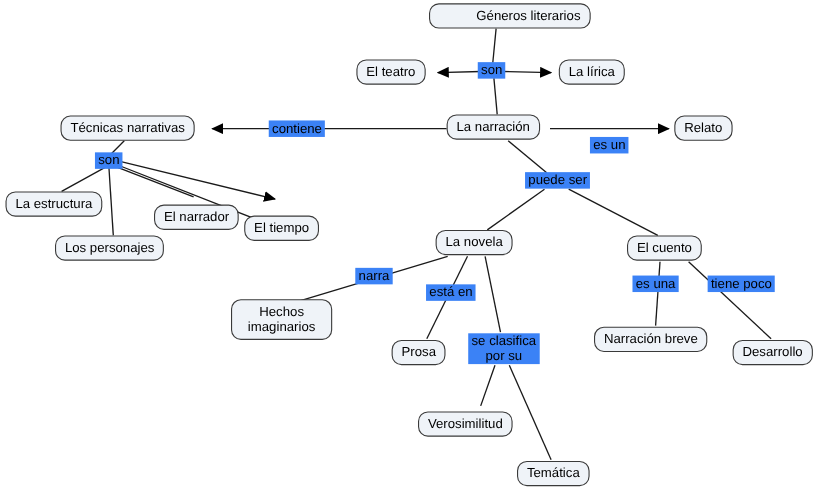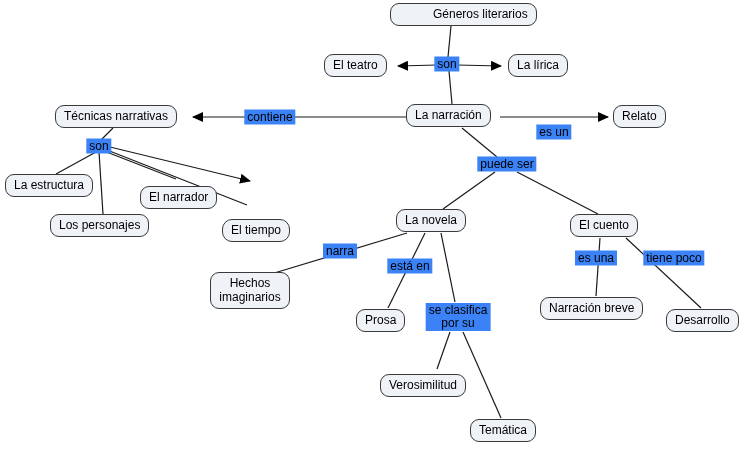--- a/index.html
+++ b/index.html
@@ -20,21 +20,21 @@
     position: absolute;
     z-index: 2;
     background: #eff3f8;
     border: 1px solid #3a3a3a;
     border-radius: 9px;
     padding: 3px 8px 4px 8px;
     white-space: nowrap;
     text-align: center;
     line-height: 14px;
   }
-  .node--wrap { white-space: normal; width: 80px; }
+  .node--wrap { white-space: normal; width: 92px; }
   .elabel {
     position: absolute;
     z-index: 1;
     transform: translate(-50%, -50%);
     background: #3b82f6;
     padding: 1px 3px;
     white-space: pre-line;
     text-align: center;
     line-height: 13px;
   }
@@ -88,21 +88,21 @@
 
   <div class="node" style="left:390px;top:3px;padding-left:42px;">Géneros literarios</div>
   <div class="node" style="left:324px;top:54px;">El teatro</div>
   <div class="node" style="left:508px;top:54px;">La lírica</div>
   <div class="node" style="left:406px;top:104px;">La narración</div>
   <div class="node" style="left:55px;top:105px;">Técnicas narrativas</div>
   <div class="node" style="left:613px;top:105px;">Relato</div>
   <div class="node" style="left:5px;top:174px;">La estructura</div>
   <div class="node" style="left:140px;top:186px;">El narrador</div>
   <div class="node" style="left:50px;top:214px;">Los personajes</div>
-  <div class="node" style="left:222px;top:219px;border-radius:10px;">El tiempo</div>
+  <div class="node" style="left:222px;top:196px;">El tiempo</div>
   <div class="node" style="left:396px;top:209px;">La novela</div>
   <div class="node" style="left:570px;top:214px;">El cuento</div>
   <div class="node node--wrap" style="left:210px;top:272px;">Hechos imaginarios</div>
   <div class="node" style="left:356px;top:309px;">Prosa</div>
   <div class="node" style="left:380px;top:374px;text-align:center;">Verosimilitud</div>
   <div class="node" style="left:470px;top:419px;">Temática</div>
   <div class="node" style="left:540px;top:297px;">Narración breve</div>
   <div class="node" style="left:666px;top:309px;">Desarrollo</div>
 
 </div>

